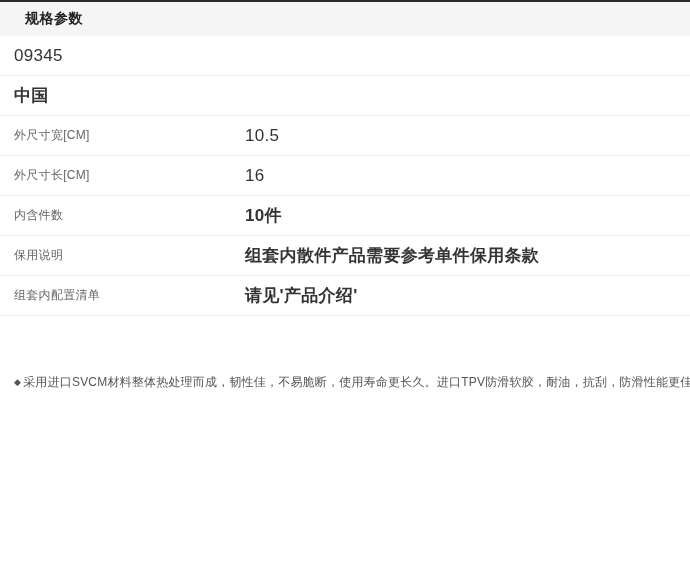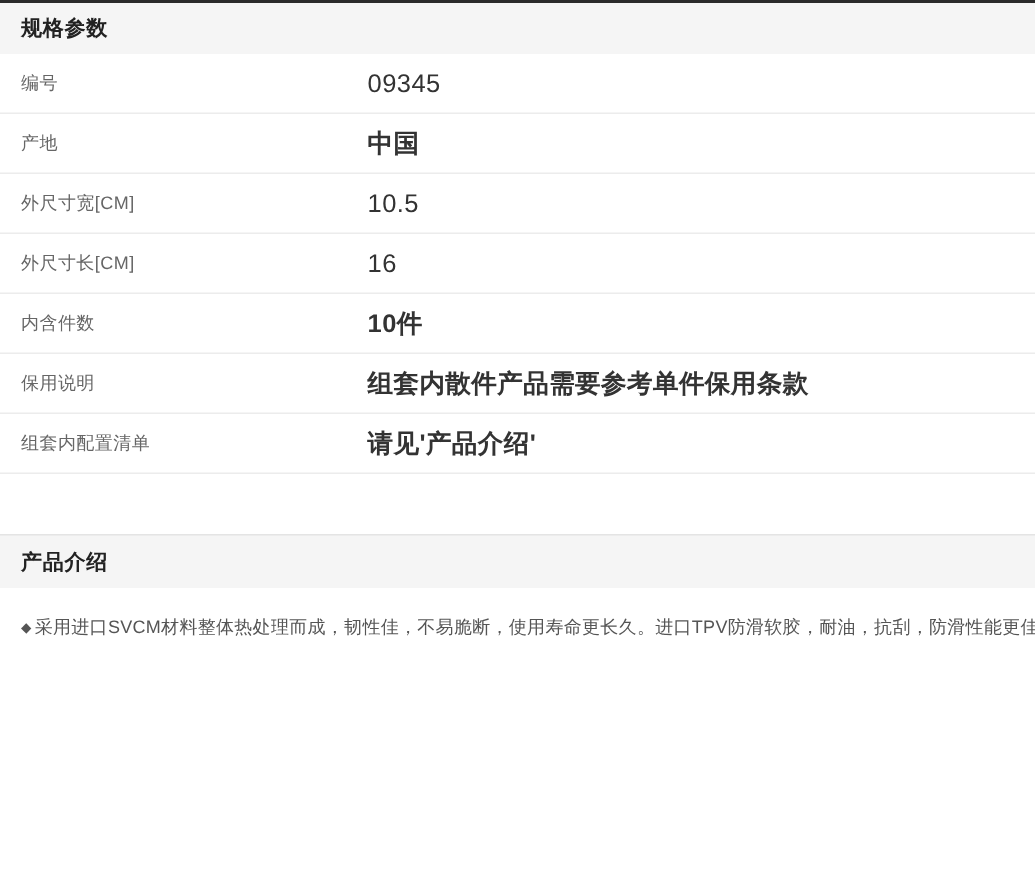--- a/index.html
+++ b/index.html
@@ -23,20 +23,21 @@
     background:var(--c-header-bg);
     height:36px;
     display:flex;align-items:center;
     padding-left:14px;
   }
   .section-header.dark-top{border-top:2px solid var(--c-dark-border);}
   .section-header.light-top{border-top:1px solid var(--c-light-border);}
   .section-title{
     font-size:14px;font-weight:bold;color:var(--c-title);
     letter-spacing:0.5px;
+    margin-left:11px;
   }
   .spec-rows{width:100%;}
   .spec-row{
     display:flex;align-items:center;
     height:40px;
     border-bottom:1px solid var(--c-row-border);
     padding-left:14px;
   }
   .spec-label{
     width:231px;flex:0 0 231px;
@@ -67,25 +68,23 @@
 </style>
 </head>
 <body>
 
 <div>
   <div class="section-header dark-top">
     <span class="section-title">规格参数</span>
   </div>
   <div class="spec-rows">
       <div class="spec-row">
-        <span class="spec-label">编号</span>
         <span class="spec-value">09345</span>
       </div>
       <div class="spec-row">
-        <span class="spec-label">产地</span>
         <span class="spec-value bold">中国</span>
       </div>
       <div class="spec-row">
         <span class="spec-label">外尺寸宽[CM]</span>
         <span class="spec-value">10.5</span>
       </div>
       <div class="spec-row">
         <span class="spec-label">外尺寸长[CM]</span>
         <span class="spec-value">16</span>
       </div>
@@ -100,19 +99,16 @@
       <div class="spec-row">
         <span class="spec-label">组套内配置清单</span>
         <span class="spec-value bold">请见'产品介绍'</span>
       </div>
     </div>
 </div>
 
 <div class="section-gap"></div>
 
 <div>
-  <div class="section-header light-top">
-    <span class="section-title">产品介绍</span>
-  </div>
   <div class="intro-body">
       <div class="intro-line"><span class="bullet-icon">◆</span><span>采用进口SVCM材料整体热处理而成，韧性佳，不易脆断，使用寿命更长久。进口TPV防滑软胶，耐油，抗刮，防滑性能更佳</span></div>
     </div>
 </div>
 
 </body></html>

